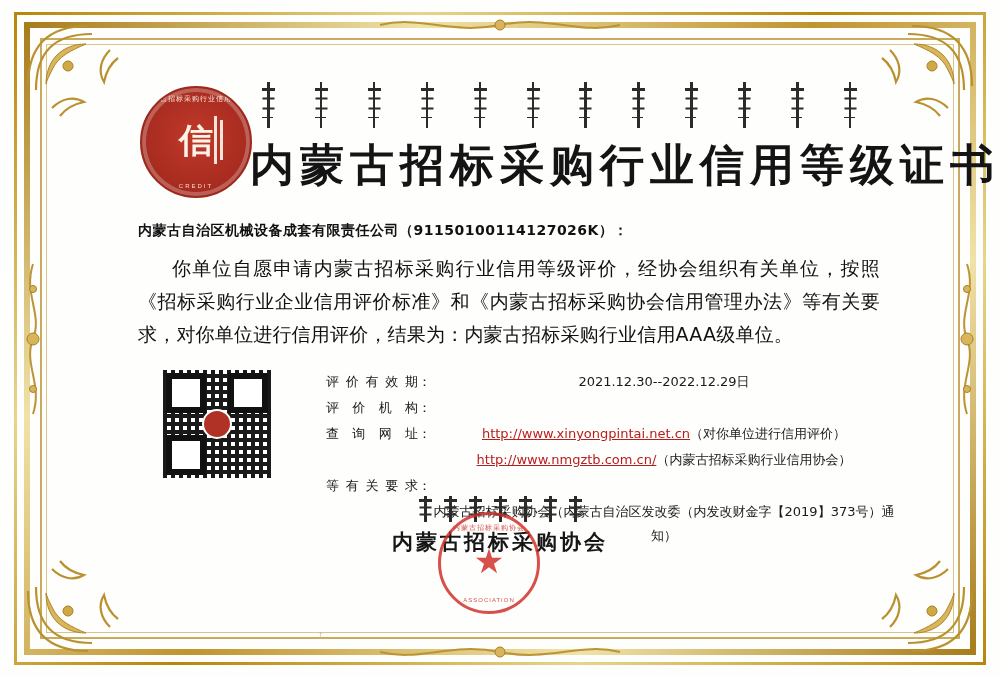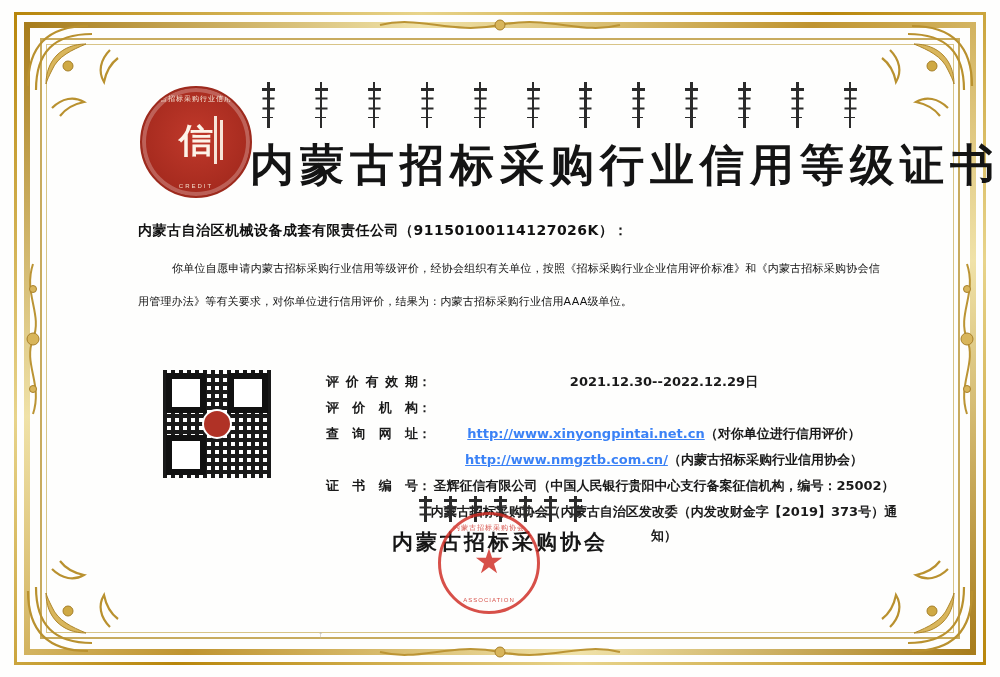--- a/index.html
+++ b/index.html
@@ -186,21 +186,21 @@
   .recipient {
     font-family: "DejaVu Sans", sans-serif;
     font-weight: bold;
     font-size: 14px;
     color: #111;
     letter-spacing: .5px;
     margin-bottom: 12px;
   }
   .para {
     font-family: "DejaVu Sans", sans-serif;
-    font-size: 11px;
+    font-size: 19px;
     color: #111;
     line-height: 33px;
     text-align: justify;
     text-indent: 34px;
     letter-spacing: .2px;
   }
 
   
   .detail-area {
     position: absolute;
@@ -258,34 +258,33 @@
     top: 0;
     font-family: "DejaVu Sans", sans-serif;
     font-size: 13px;
     color: #1a1a1a;
   }
   .row {
     display: flex;
     align-items: baseline;
     line-height: 24px;
     margin-bottom: 2px;
-    font-weight: bold;
   }
   .row .lbl {
     width: 92px;
     flex: none;
     text-align: justify;
     text-align-last: justify;
     letter-spacing: 0;
   }
   .row .colon { width: 10px; flex: none; }
   .row .val { flex: 1; text-align: center; }
   .row.cont .lbl, .row.cont .colon { visibility: hidden; }
   .link {
-    color: #3b82f6;
+    color: #b91c1c;
     text-decoration: underline;
   }
 
   
   .signature {
     position: absolute;
     left: 0; right: 0;
     top: 496px;
     text-align: center;
   }
@@ -501,23 +500,22 @@
           <div class="lbl">查询网址</div>
           <div class="colon">：</div>
           <div class="val"><span class="link">http://www.xinyongpintai.net.cn</span><span>（对你单位进行信用评价）</span></div>
         </div>
         <div class="row cont">
           <div class="lbl"></div>
           <div class="colon">：</div>
           <div class="val"><span class="link">http://www.nmgztb.com.cn/</span><span>（内蒙古招标采购行业信用协会）</span></div>
         </div>
         <div class="row">
-          <div class="lbl">证书编号</div>
+          <div class="lbl">等有关要求</div>
           <div class="colon">：</div>
-          <div class="val">圣辉征信有限公司（中国人民银行贵阳中心支行备案征信机构，编号：25002）</div>
         </div>
         <div class="row cont">
           <div class="lbl"></div>
           <div class="colon">：</div>
           <div class="val">内蒙古招标采购协会（内蒙古自治区发改委（内发改财金字【2019】373号）通知）</div>
         </div>
       </div>
   </div>
 
   <div class="signature">

